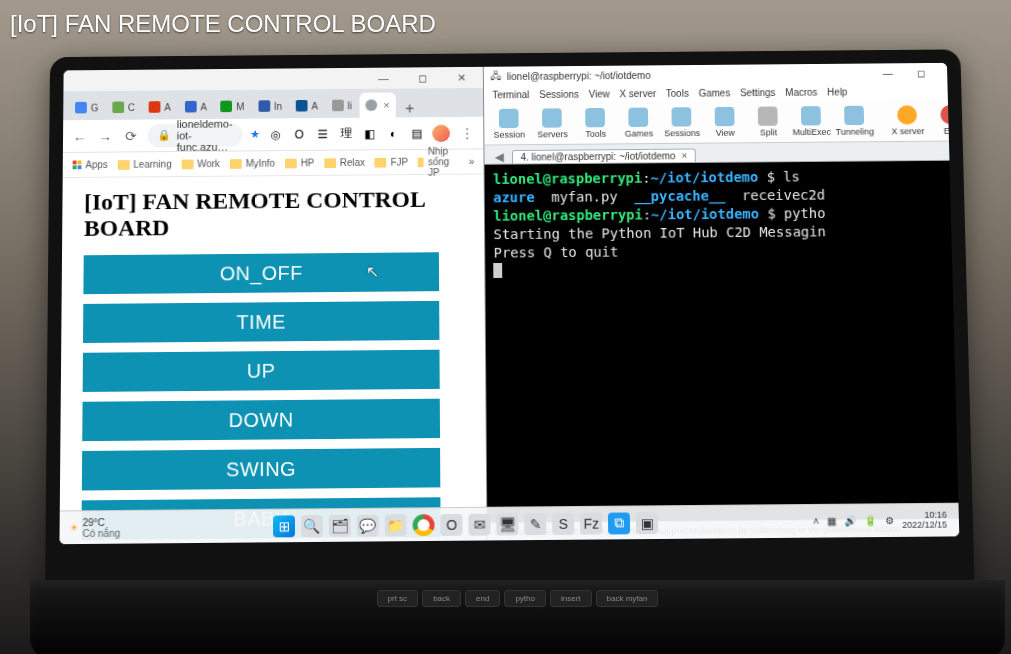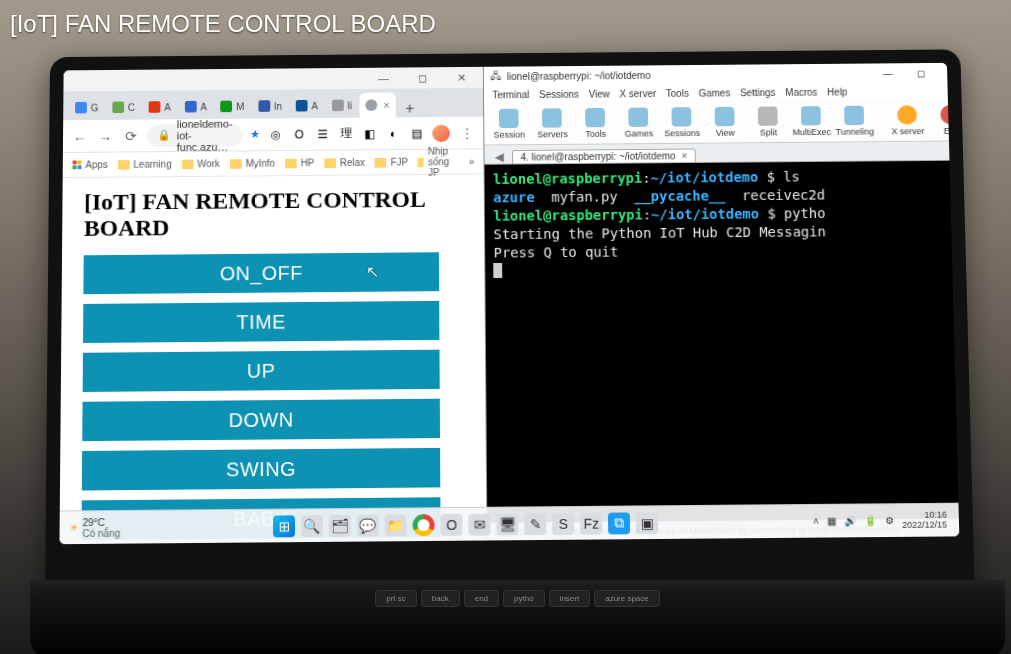--- a/index.html
+++ b/index.html
@@ -578,15 +578,15 @@
   </div>
 </div>
 
 <div class="kb">
   <div class="keys">
     <span>prt sc</span>
     <span>back</span>
     <span>end</span>
     <span>pytho</span>
     <span>insert</span>
-    <span>azure space</span>
+    <span>back myfan</span>
   </div>
 </div>
 
 </body></html>

